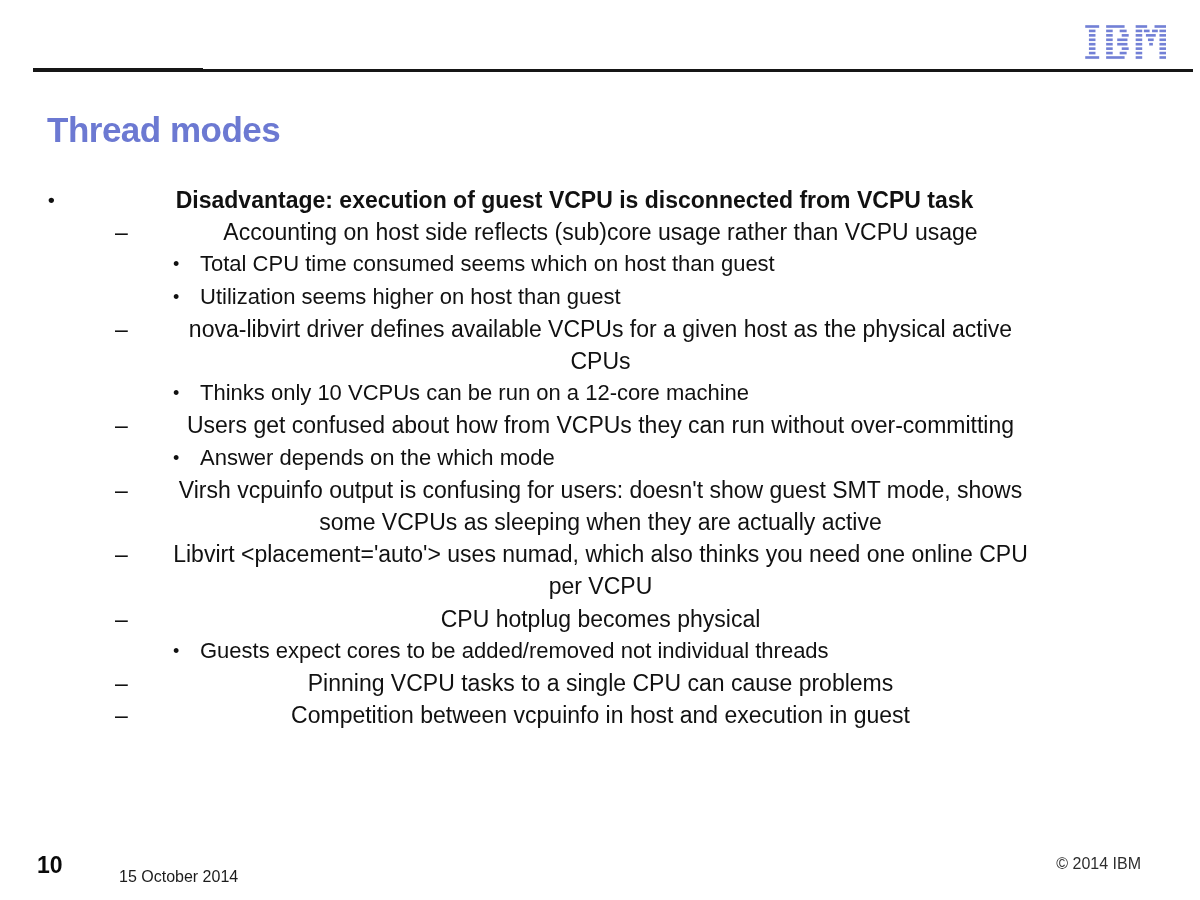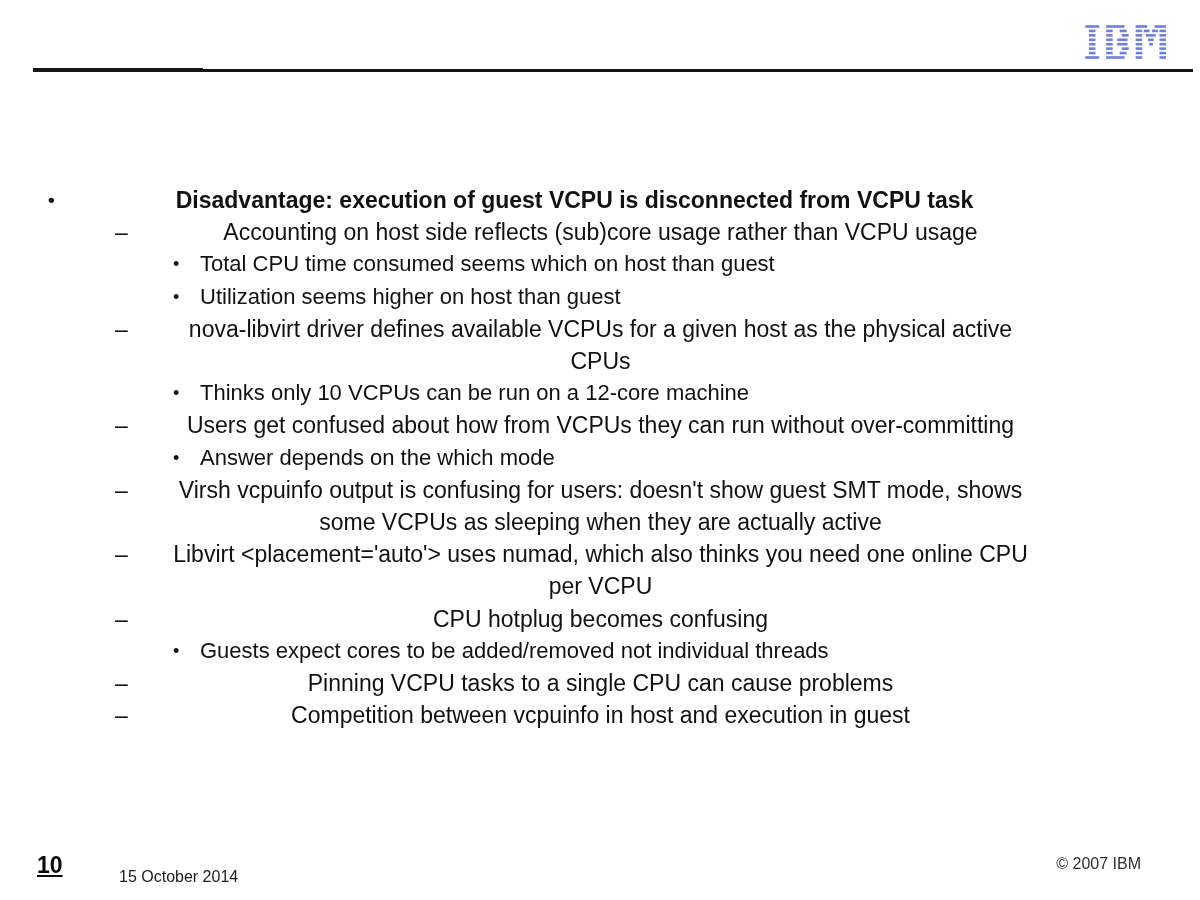--- a/index.html
+++ b/index.html
@@ -31,21 +31,21 @@
   .level1{font-weight:bold;}
   .level1 .marker{left:8px;font-size:19px;}
   .level1 .btext{padding-left:53px;text-align:center;}
   .level2 .marker{left:75px;}
   .level2 .btext{padding-left:105px;text-align:center;}
   .level3{font-size:22px;}
   .level3 .marker{left:133px;font-size:18px;}
   .level3 .btext{padding-left:160px;}
 
   
-  .page-number{position:absolute;left:37px;top:852px;font-size:23px;font-weight:bold;color:#0a0a0a;text-decoration:underline;}
+  .page-number{position:absolute;left:37px;top:852px;font-size:23px;font-weight:bold;color:#0a0a0a;}
   .footer-date{position:absolute;left:119px;top:868px;font-size:16px;color:#1c1c1c;}
   .footer-copyright{position:absolute;top:855px;right:59px;font-size:16px;color:#2e2e2e;}
 </style>
 </head>
 <body>
 
 <div class="slide">
 
   <svg class="logo" viewBox="0 0 100 41" role="img" aria-label="IBM">
 
@@ -97,20 +97,21 @@
 
     <rect x="1.5" y="37.8" width="17" height="3.2"></rect>
     <rect x="27" y="37.8" width="22.5" height="3.2"></rect>
     <rect x="63" y="37.8" width="8" height="3.2"></rect>
       <rect x="92" y="37.8" width="8" height="3.2"></rect>
   </svg>
 
   <div class="header-rule-left"></div>
   <div class="header-rule"></div>
 
+  <h1 class="slide-title">Thread modes</h1>
 
   <div class="bullet-list">
       <div class="bullet level1">
         <span class="marker">•</span>
         <span class="btext">Disadvantage: execution of guest VCPU is disconnected from VCPU task</span>
       </div>
       <div class="bullet level2">
         <span class="marker">–</span>
         <span class="btext">Accounting on host side reflects (sub)core usage rather than VCPU usage</span>
       </div>
@@ -144,33 +145,33 @@
         <span class="btext">Virsh vcpuinfo output is confusing for users: doesn't show guest SMT mode, shows
 some VCPUs as sleeping when they are actually active</span>
       </div>
       <div class="bullet level2">
         <span class="marker">–</span>
         <span class="btext">Libvirt &lt;placement='auto'&gt; uses numad, which also thinks you need one online CPU
 per VCPU</span>
       </div>
       <div class="bullet level2">
         <span class="marker">–</span>
-        <span class="btext">CPU hotplug becomes confusing</span>
+        <span class="btext">CPU hotplug becomes physical</span>
       </div>
       <div class="bullet level3">
         <span class="marker">•</span>
         <span class="btext">Guests expect cores to be added/removed not individual threads</span>
       </div>
       <div class="bullet level2">
         <span class="marker">–</span>
         <span class="btext">Pinning VCPU tasks to a single CPU can cause problems</span>
       </div>
       <div class="bullet level2">
         <span class="marker">–</span>
         <span class="btext">Competition between vcpuinfo in host and execution in guest</span>
       </div>
     </div>
 
   <div class="page-number">10</div>
   <div class="footer-date">15 October 2014</div>
-  <div class="footer-copyright">© 2007 IBM</div>
+  <div class="footer-copyright">© 2014 IBM</div>
 
 </div>
 
 </body></html>

